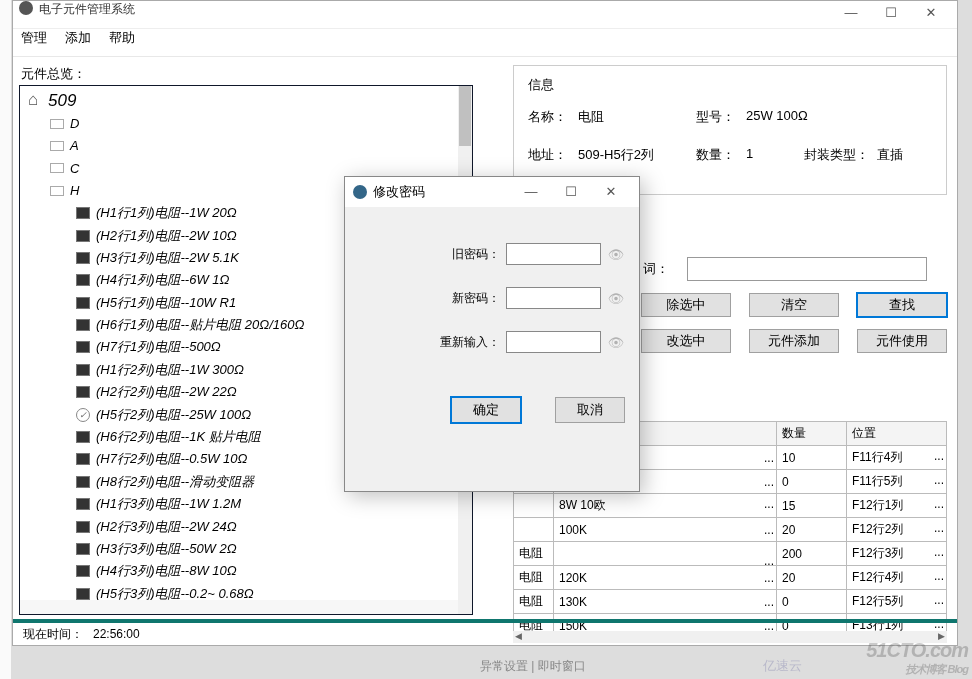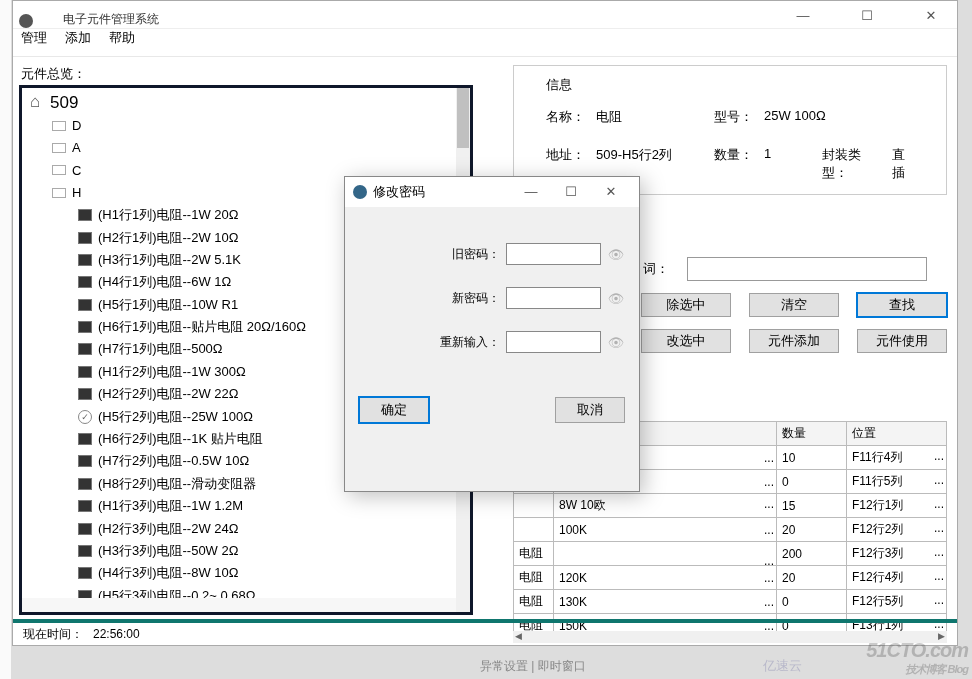--- a/index.html
+++ b/index.html
@@ -1,43 +1,43 @@
 <!DOCTYPE html>
 <html><head>
   <meta charset="utf-8">
   <style>
     * { box-sizing: border-box; margin: 0; padding: 0; font-family: "Microsoft YaHei", sans-serif; }
     body { background: #ddd; width: 972px; height: 679px; position: relative; font-size: 13px; }
     .window { position: absolute; background: #f0f0f0; border: 1px solid #aaa; }
     .main-win { left: 12px; top: 0; width: 946px; height: 646px; background: #fff; }
-    .title-bar { height: 28px; display: flex; align-items: flex-end; padding: 0 6px; background: #fff; border-bottom: 1px solid #eee; gap: 24px; }
+    .title-bar { height: 28px; display: flex; align-items: flex-start; padding: 0 6px; background: #fff; border-bottom: 1px solid #eee; }
     .title-bar .title-icon { width: 14px; height: 14px; background: #555; border-radius: 50%; margin-right: 6px; }
     .title-bar .title-text { flex: 1; color: #333; font-size: 12px; }
     .win-btn { width: 40px; height: 24px; text-align: center; line-height: 24px; color: #555; cursor: pointer; font-size: 13px; }
     .menu-bar { height: 28px; display: flex; align-items: flex-start; padding: 0 8px; gap: 18px; border-bottom: 1px solid #e8e8e8; background: #fff; }
     .menu-bar span { cursor: pointer; font-size: 13px; }
     .content { position: relative; height: 560px; }
     .label-overview { position: absolute; left: 8px; top: 8px; font-size: 13px; }
-    .tree-panel { position: absolute; left: 6px; top: 28px; width: 454px; height: 530px; border: 3px solid #0f172a; background: #fff; overflow: hidden; }
+    .tree-panel { position: absolute; left: 6px; top: 28px; width: 454px; height: 530px; border: 1px solid #0f172a; background: #fff; overflow: hidden; font-style: italic; }
     .tree-sb-v { position: absolute; right: 0; top: 0; width: 14px; height: 100%; background: #f0f0f0; }
     .tree-sb-thumb-v { position: absolute; top: 0; left: 1px; width: 12px; height: 60px; background: #c0c0c0; }
     .tree-sb-h { position: absolute; left: 0; bottom: 0; width: calc(100% - 14px); height: 14px; background: #f7f7f7; }
     .tree { padding: 4px 0 4px 4px; overflow: hidden; }
     .tree-row { display: flex; align-items: center; height: 22.4px; padding-left: 4px; }
     .lvl0 { padding-left: 4px; font-size: 17px; }
     .lvl1 { padding-left: 26px; }
     .lvl2 { padding-left: 52px; }
     .ic-home { width: 16px; height: 14px; margin-right: 4px; position: relative; }
     .ic-home::before { content: "⌂"; font-size: 17px; color: #555; position: absolute; top: -4px; }
     .ic-box { width: 14px; height: 10px; border: 1px solid #aaa; margin-right: 6px; display: inline-block; }
     .ic-chip { width: 14px; height: 12px; border: 1px solid #777; margin-right: 6px; display: inline-block; background: #333; position: relative; }
     .ic-chip::before, .ic-chip::after { content: ""; position: absolute; background: #777; }
     .ic-check { width: 14px; height: 14px; border: 1px solid #888; border-radius: 50%; margin-right: 6px; display: inline-flex; align-items: center; justify-content: center; }
     .ic-check::after { content: "✓"; font-size: 9px; color: #666; }
-    .info-panel { position: absolute; left: 500px; top: 8px; width: 434px; height: 130px; border: 1px solid #ccc; padding: 10px 32px; }
+    .info-panel { position: absolute; left: 500px; top: 8px; width: 434px; height: 130px; border: 1px solid #ccc; padding: 10px 14px; }
     .info-title { font-size: 13px; margin-bottom: 14px; }
     .info-row { display: flex; gap: 8px; margin-bottom: 20px; font-size: 13px; }
     .info-lbl { min-width: 42px; }
     .info-val { min-width: 80px; margin-right: 30px; }
     .info-val2 { min-width: 30px; margin-right: 20px; }
     .ctrl-panel { position: absolute; left: 500px; top: 200px; width: 434px; }
     .ctrl-row { display: flex; align-items: center; gap: 18px; margin-bottom: 12px; }
     .txt { border: 1px solid #999; height: 24px; width: 240px; padding: 2px 4px; }
     .btn { height: 24px; width: 90px; border: 1px solid #a0a0a0; background: #e1e1e1; cursor: pointer; font-size: 13px; }
     .btn:focus, .btn.primary { outline: 2px solid #0078d7; outline-offset: -1px; }
@@ -53,21 +53,21 @@
     .status { position: absolute; bottom: 0; left: 0; right: 0; height: 26px; border-top: 4px solid #0f766e; display: flex; align-items: center; padding: 0 10px; gap: 10px; font-size: 12px; }
     .dialog { position: absolute; left: 344px; top: 176px; width: 296px; height: 316px; background: #f0f0f0; border: 1px solid #888; box-shadow: 4px 4px 20px rgba(0,0,0,0.25); }
     .dlg-title { height: 30px; display: flex; align-items: center; padding: 0 8px; background: #fff; }
     .dlg-title .dt-ic { width: 14px; height: 14px; background: #368; border-radius: 50%; margin-right: 6px; }
     .dlg-body { padding: 14px; }
     .field { display: flex; align-items: center; gap: 6px; margin: 22px 0; justify-content: flex-end; }
     .field label { font-size: 12px; text-align: center; }
     .field input { width: 95px; height: 22px; border: 1px solid #888; }
     .eye { width: 18px; height: 14px; display: inline-flex; align-items: center; justify-content: center; color: #888; }
     .eye::after { content: "👁"; font-size: 13px; filter: grayscale(1) opacity(0.6); }
-    .dlg-btns { display: flex; gap: 12px; justify-content: space-between; margin-top: 44px; }
+    .dlg-btns { display: flex; gap: 34px; justify-content: flex-end; margin-top: 44px; }
     .dlg-btns .btn { width: 70px; height: 26px; }
     .bg-frag { position: absolute; left: 0; top: 0; width: 12px; height: 679px; background: #fafafa; border-right: 1px solid #ddd; }
     .watermark { position: absolute; right: 4px; bottom: 2px; font-size: 20px; font-style: italic; font-weight: bold; color: rgba(80,80,80,0.3); font-family: Arial; letter-spacing: -1px; }
     .watermark small { display: block; font-size: 11px; text-align: right; }
     .wm2 { position: absolute; right: 170px; bottom: 4px; color: rgba(100,100,160,0.3); font-size: 13px; }
   </style>
 </head>
 <body>
 
 <div class="bg-frag"></div>

